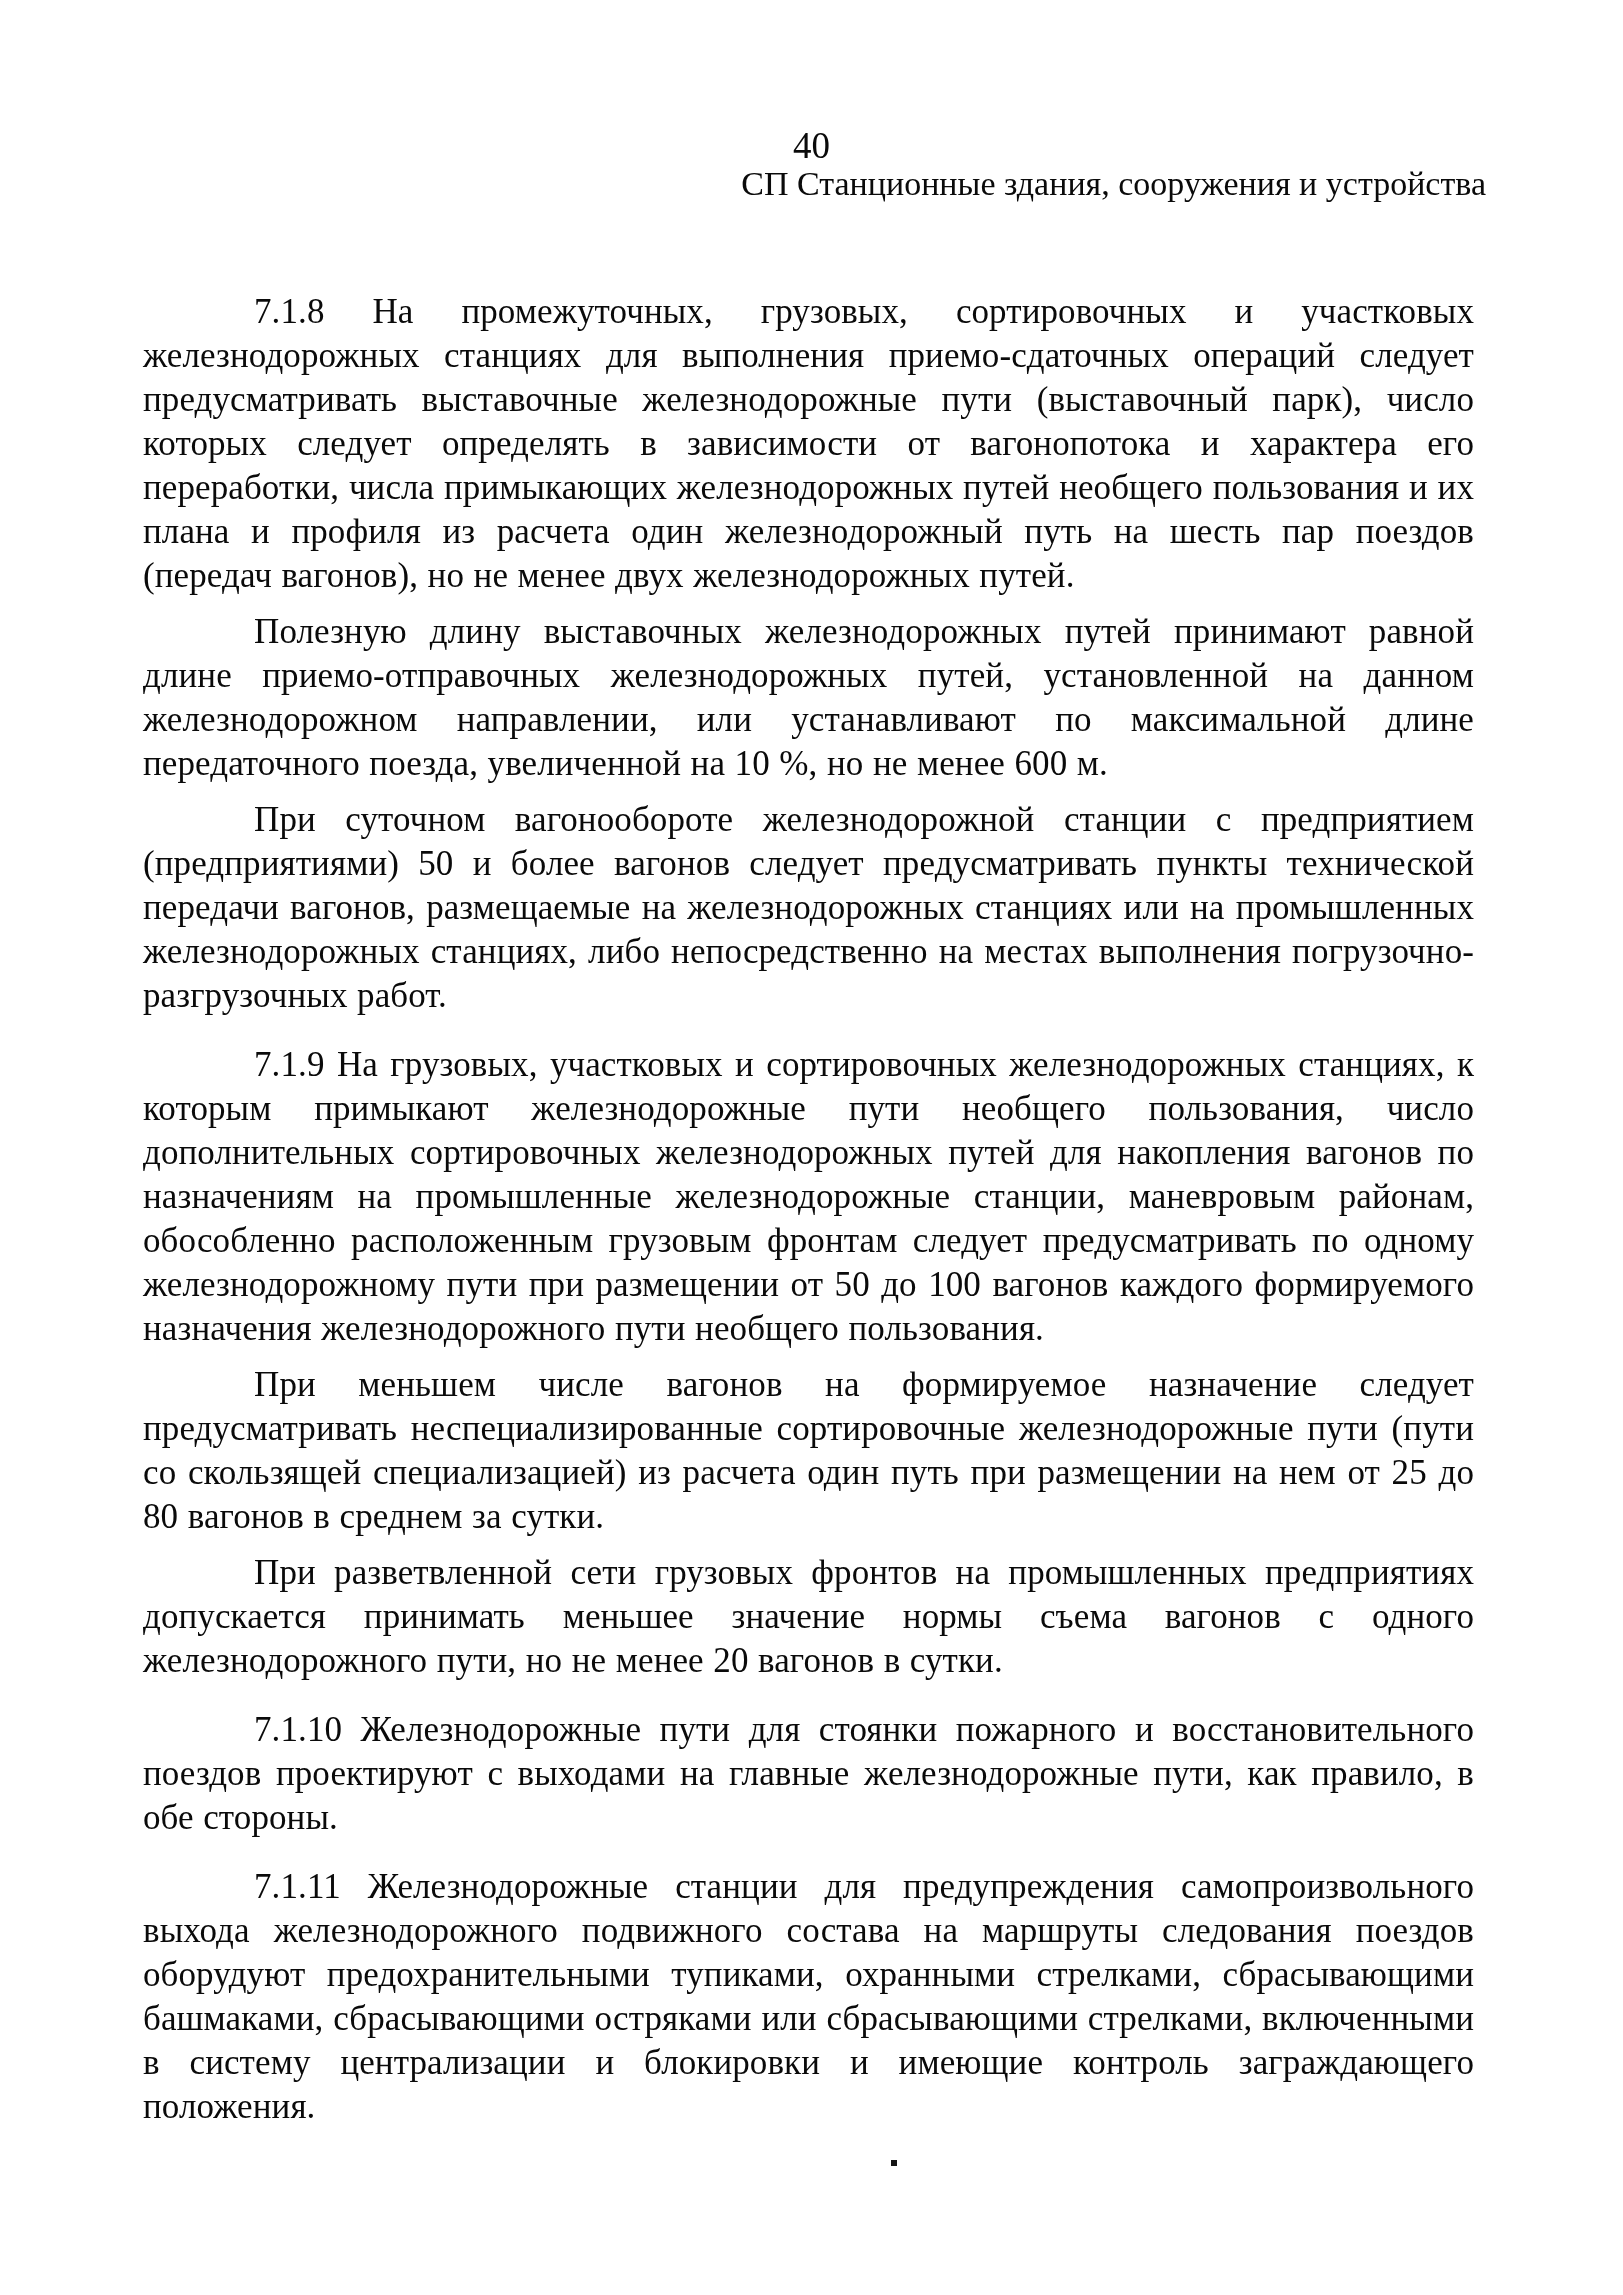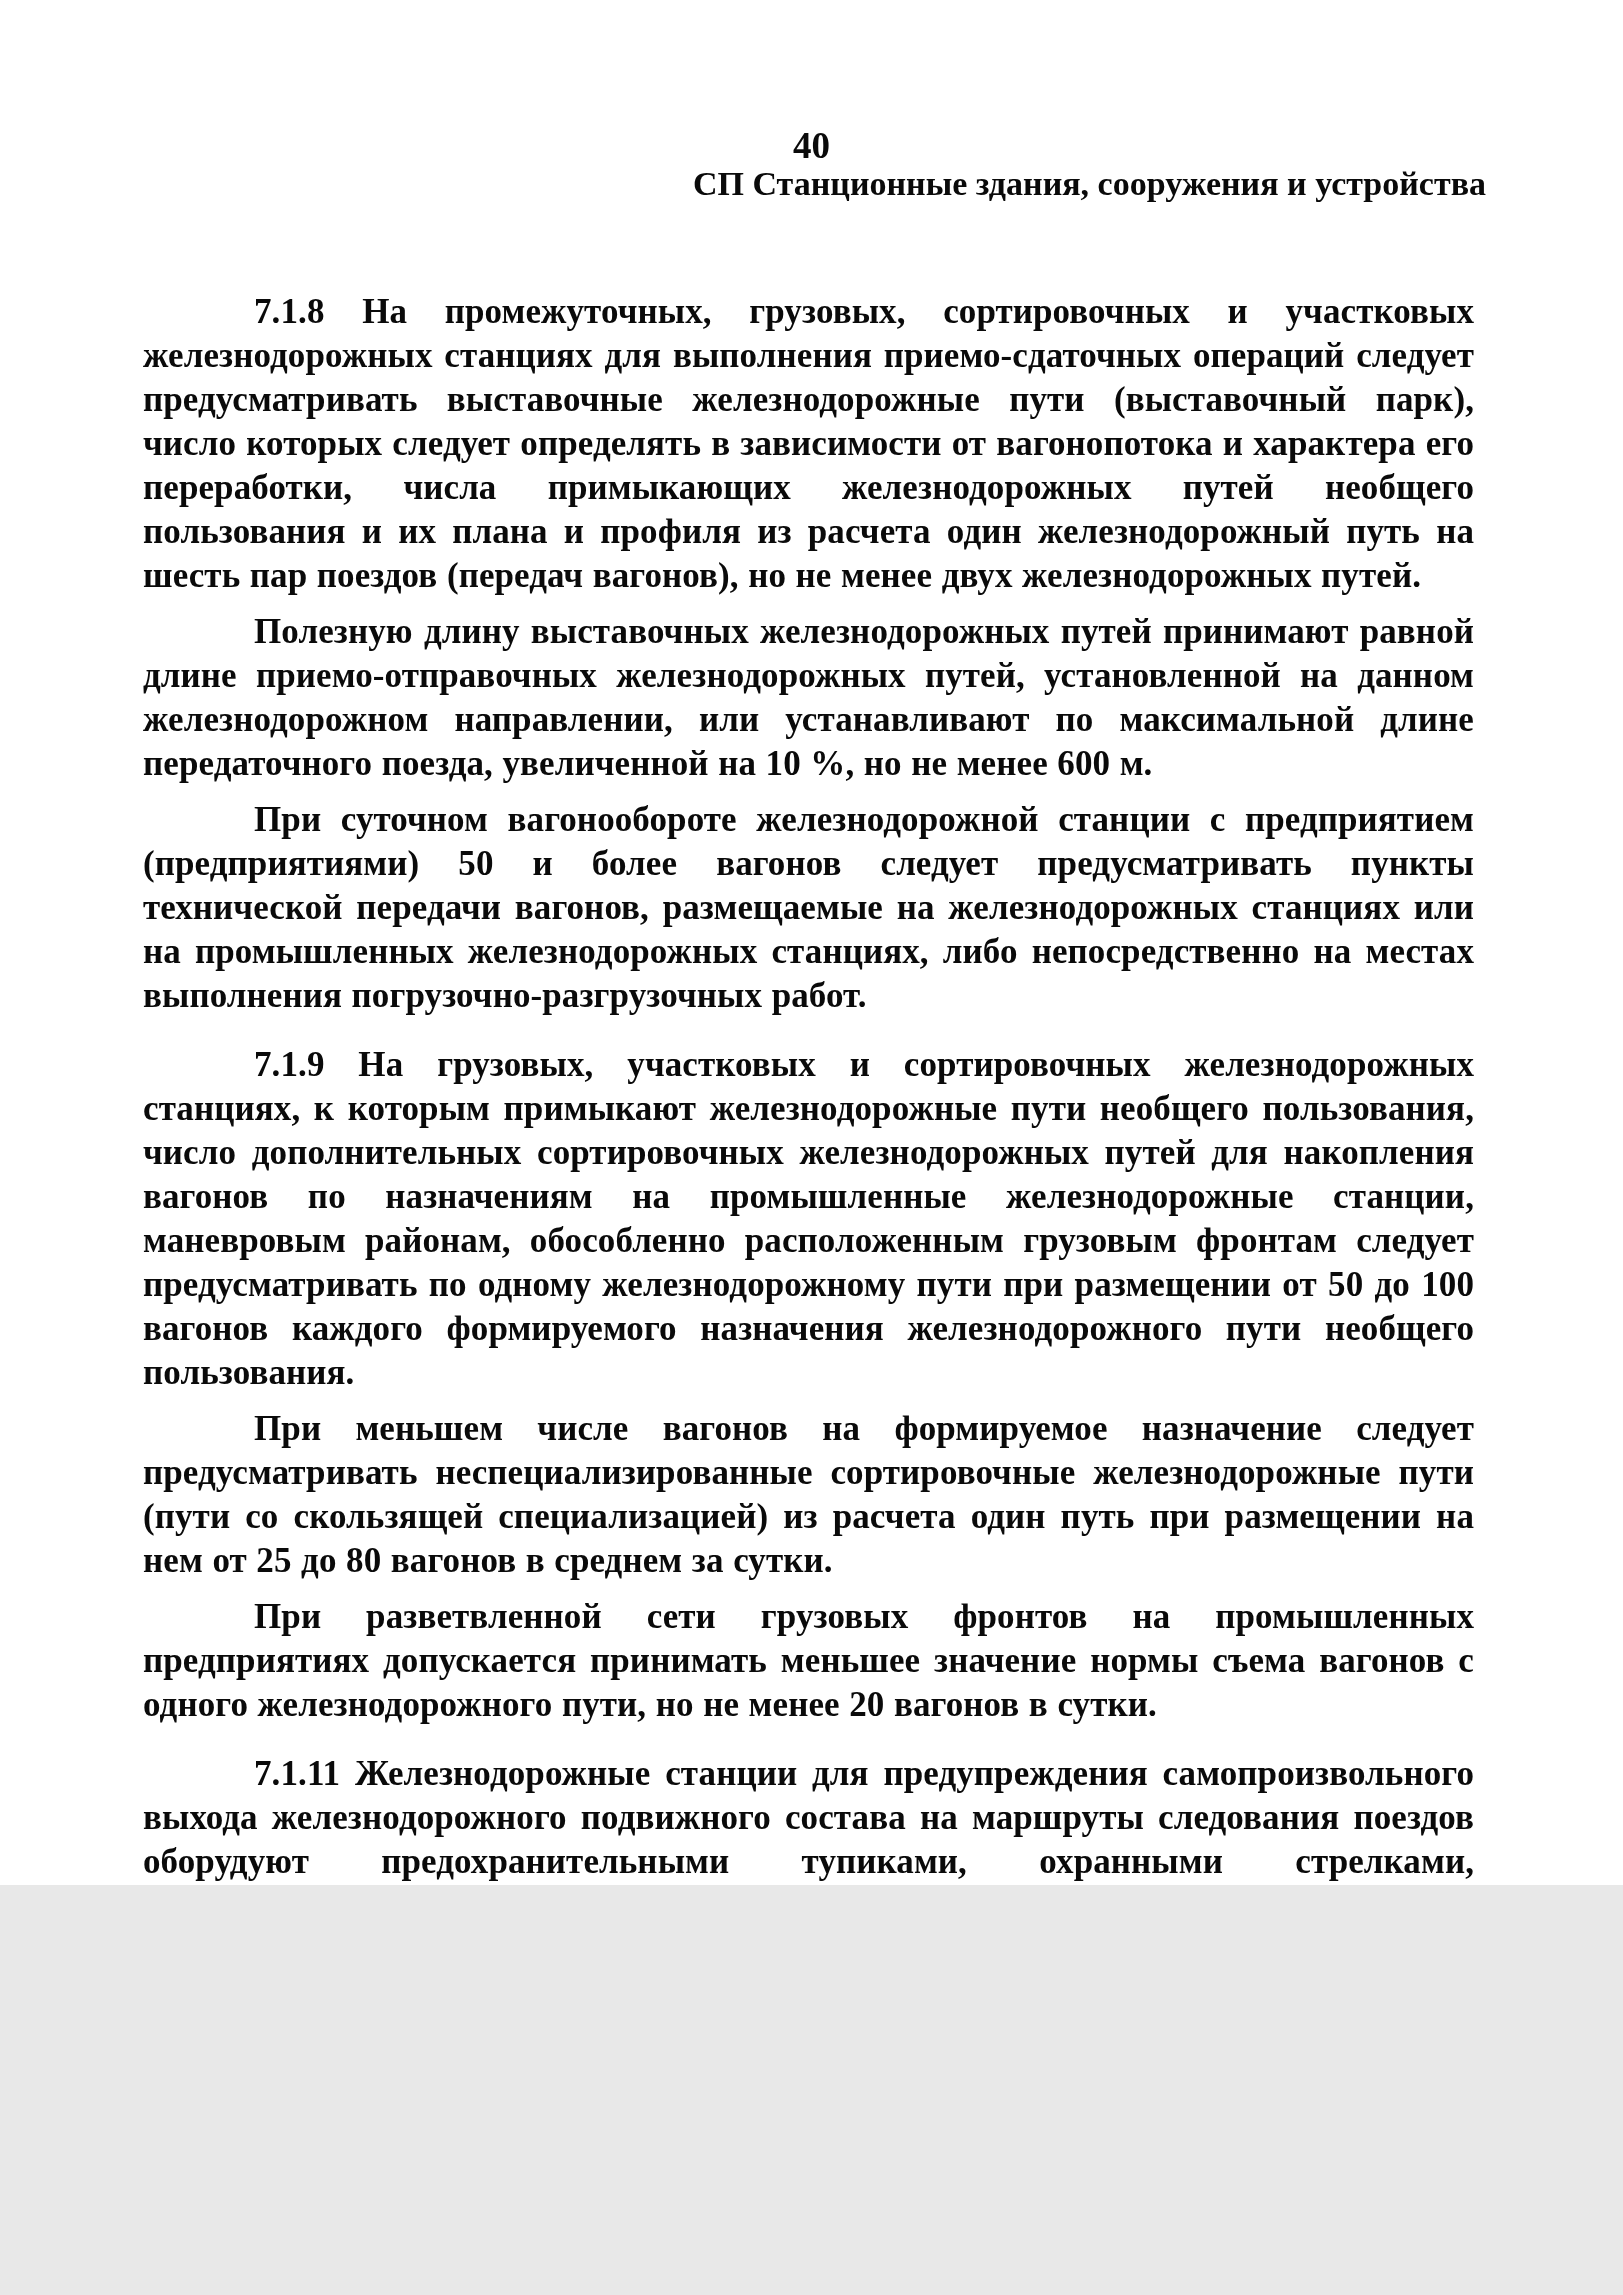--- a/index.html
+++ b/index.html
@@ -3,26 +3,25 @@
 <meta charset="utf-8">
 <style>
   html, body {
     margin: 0;
     padding: 0;
     background: #e8e8e8;
   }
   .page {
     position: relative;
     width: 1623px;
-    height: 1885px;
+    height: 2295px;
     background: #ffffff;
     color: #0a0a0a;
     font-family: "Liberation Serif", "DejaVu Serif", serif;
     overflow: hidden;
-    font-weight: bold;
   }
   .page-number {
     position: absolute;
     top: 126px;
     left: 0;
     width: 1623px;
     text-align: center;
     font-size: 37px;
     line-height: 39px;
   }
@@ -72,19 +71,20 @@
 
   <div class="running-header">СП Станционные здания, сооружения и устройства</div>
 
   <div class="content">
     <p>7.1.8 На промежуточных, грузовых, сортировочных и участковых железнодорожных станциях для выполнения приемо-сдаточных операций следует предусматривать выставочные железнодорожные пути (выставочный парк), число которых следует определять в зависимости от вагонопотока и характера его переработки, числа примыкающих железнодорожных путей необщего пользования и их плана и профиля из расчета один железнодорожный путь на шесть пар поездов (передач вагонов), но не менее двух железнодорожных путей.</p>
     <p>Полезную длину выставочных железнодорожных путей принимают равной длине приемо-отправочных железнодорожных путей, установленной на данном железнодорожном направлении, или устанавливают по максимальной длине передаточного поезда, увеличенной на 10 %, но не менее 600 м.</p>
     <p>При суточном вагонообороте железнодорожной станции с предприятием (предприятиями) 50 и более вагонов следует предусматривать пункты технической передачи вагонов, размещаемые на железнодорожных станциях или на промышленных железнодорожных станциях, либо непосредственно на местах выполнения погрузочно-разгрузочных работ.</p>
     <p class="section-start">7.1.9 На грузовых, участковых и сортировочных железнодорожных станциях, к которым примыкают железнодорожные пути необщего пользования, число дополнительных сортировочных железнодорожных путей для накопления вагонов по назначениям на промышленные железнодорожные станции, маневровым районам, обособленно расположенным грузовым фронтам следует предусматривать по одному железнодорожному пути при размещении от 50 до 100 вагонов каждого формируемого назначения железнодорожного пути необщего пользования.</p>
     <p>При меньшем числе вагонов на формируемое назначение следует предусматривать неспециализированные сортировочные железнодорожные пути (пути со скользящей специализацией) из расчета один путь при размещении на нем от 25 до 80 вагонов в среднем за сутки.</p>
     <p>При разветвленной сети грузовых фронтов на промышленных предприятиях допускается принимать меньшее значение нормы съема вагонов с одного железнодорожного пути, но не менее 20 вагонов в сутки.</p>
+    <p class="section-start">7.1.10 Железнодорожные пути для стоянки пожарного и восстановительного поездов проектируют с выходами на главные железнодорожные пути, как правило, в обе стороны.</p>
     <p class="section-start">7.1.11 Железнодорожные станции для предупреждения самопроизвольного выхода железнодорожного подвижного состава на маршруты следования поездов оборудуют предохранительными тупиками, охранными стрелками, сбрасывающими башмаками, сбрасывающими остряками или сбрасывающими стрелками, включенными в систему централизации и блокировки и имеющие контроль заграждающего положения.</p>
   </div>
 
   <div class="stray-dot"></div>
 
 </div>
 
 
 </body></html>

